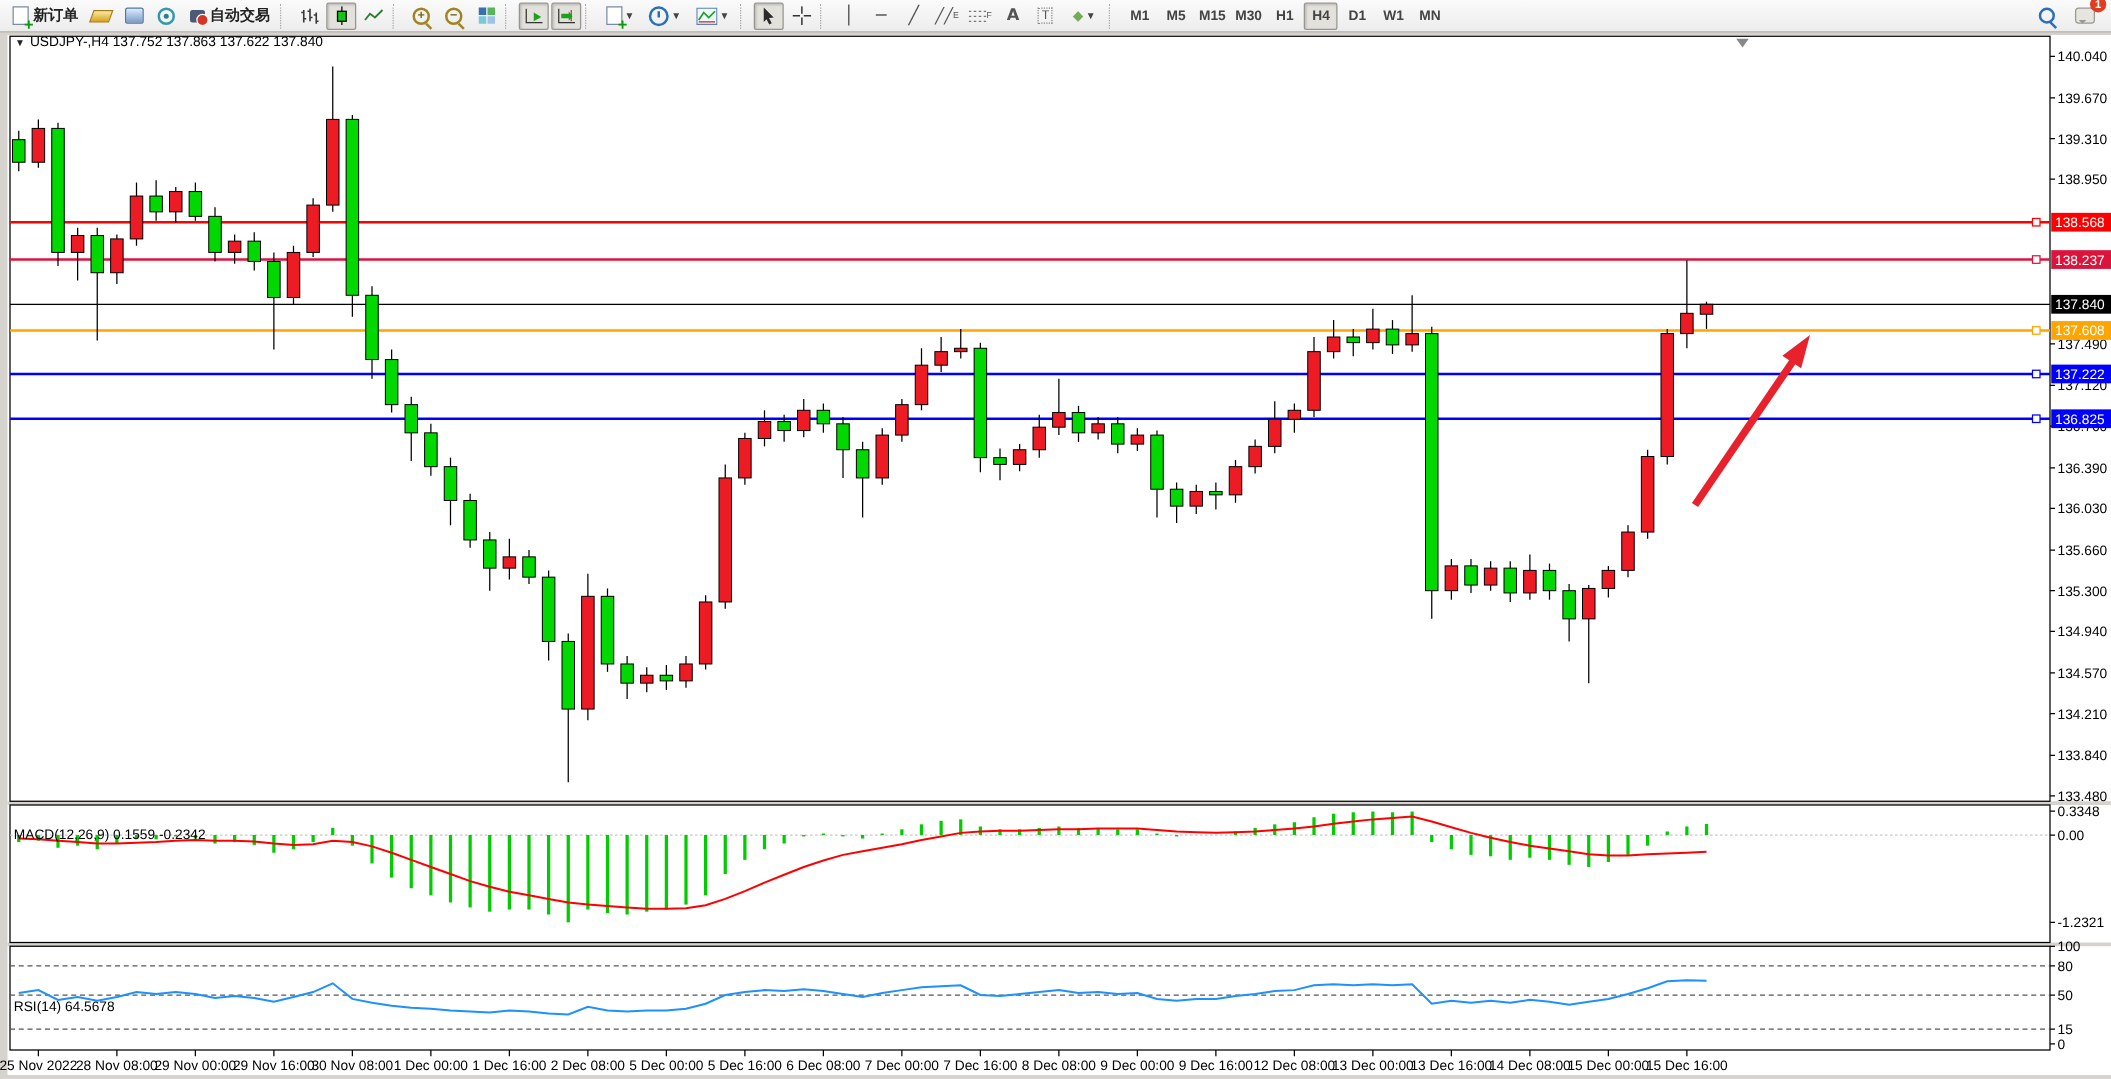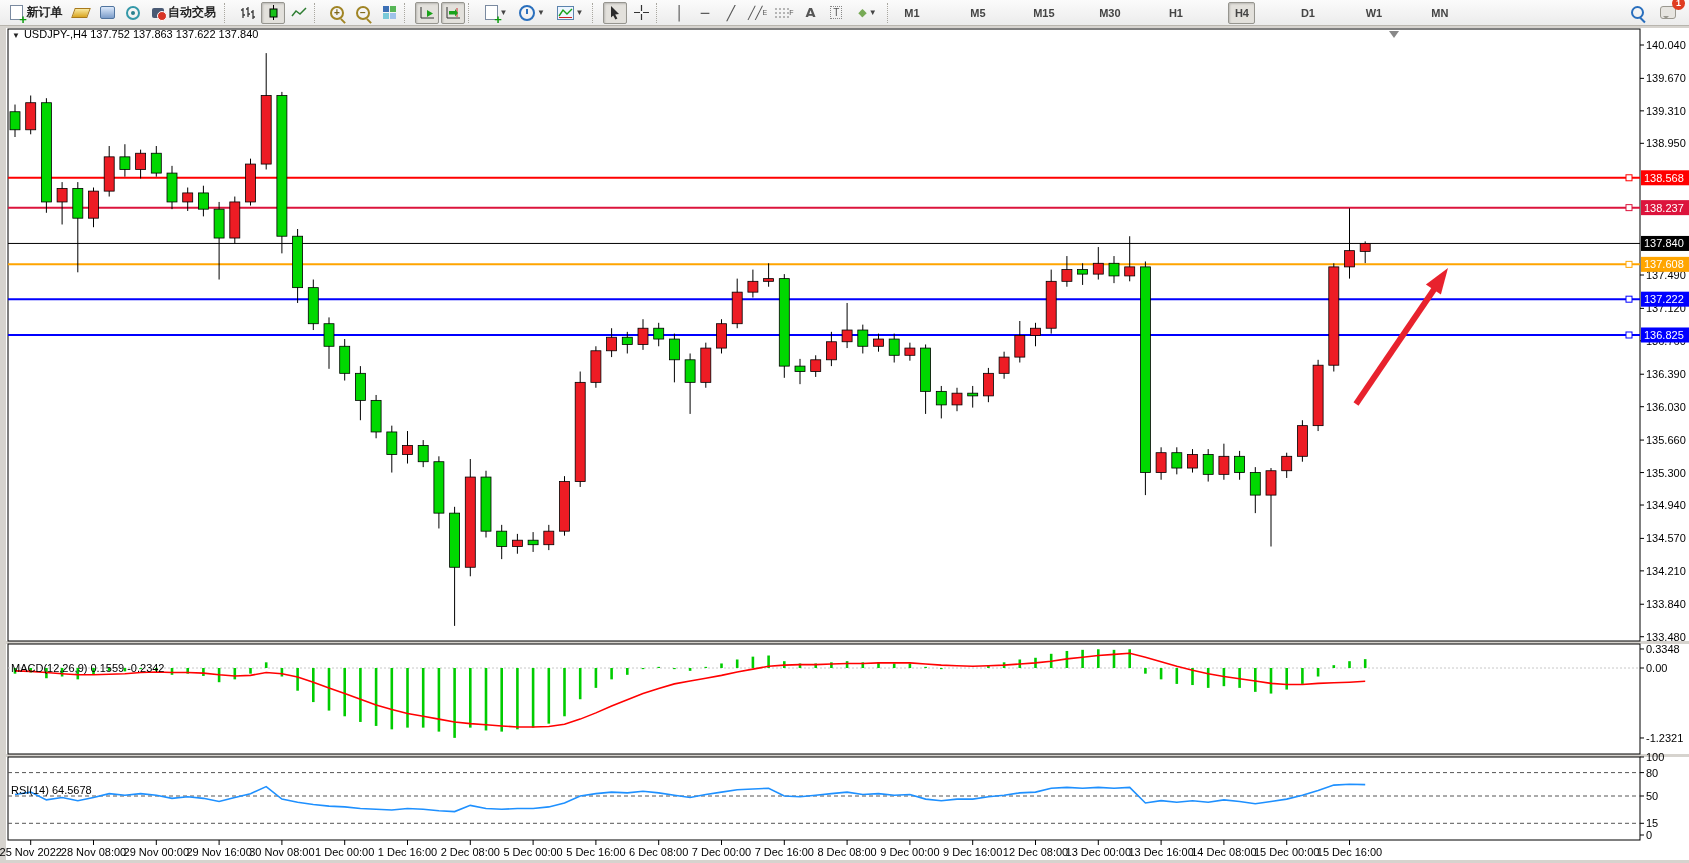--- a/index.html
+++ b/index.html
@@ -43,21 +43,21 @@
     color:#fff;font-size:9px;font-weight:bold;text-align:center;line-height:13px;}
   .glyph{font-family:"DejaVu Sans",sans-serif;color:#555;}
   .sub{font-size:7px;vertical-align:sub;color:#555;}
   .ic-tbox{border:1px dotted #888;padding:0 2px;font-size:10px;color:#555;}
   .right-group{margin-left:auto;display:flex;align-items:center;margin-right:8px;}
   
   .ov{position:absolute;font-size:11px;color:#000;white-space:nowrap;z-index:5;text-align:center;}
   #symbol-title{left:12px;top:28px;}
   #symbol-title .tri{font-size:8px;color:#222;margin-right:4px;}
   #macd-label{left:11px;top:662px;}
-  #rsi-label{left:11px;top:784px;}
+  #rsi-label{left:11px;top:800px;}
   #chart-svg{position:absolute;left:0;top:26px;z-index:1;}
 </style>
 </head>
 <body>
 
 <div id="toolbar">
   <div class="tb-btn" style="min-width:62px">
     <span class="ic ic-doc">
         <i class="plus">+</i>
       </span>
@@ -180,21 +180,21 @@
       <span class="glyph" style="font-size:13px;font-weight:bold">A</span>
     </div>
   <div class="tb-btn">
       <span class="ic-tbox">T</span>
     </div>
   <div class="tb-btn" style="min-width:34px">
     <span class="glyph" style="font-size:11px;color:#7a5;">◆</span>
       <span class="dd">▼</span>
   </div>
   <span class="tb-sep"></span>
-  <div id="tf-group" style="display: flex; gap: 37px;">
+  <div id="tf-group" style="display: flex;">
       <div class="tb-btn tf">M1</div>
       <div class="tb-btn tf">M5</div>
       <div class="tb-btn tf">M15</div>
       <div class="tb-btn tf">M30</div>
       <div class="tb-btn tf">H1</div>
       <div class="tb-btn tf pressed">H4</div>
       <div class="tb-btn tf">D1</div>
       <div class="tb-btn tf">W1</div>
       <div class="tb-btn tf">MN</div>
     </div>

